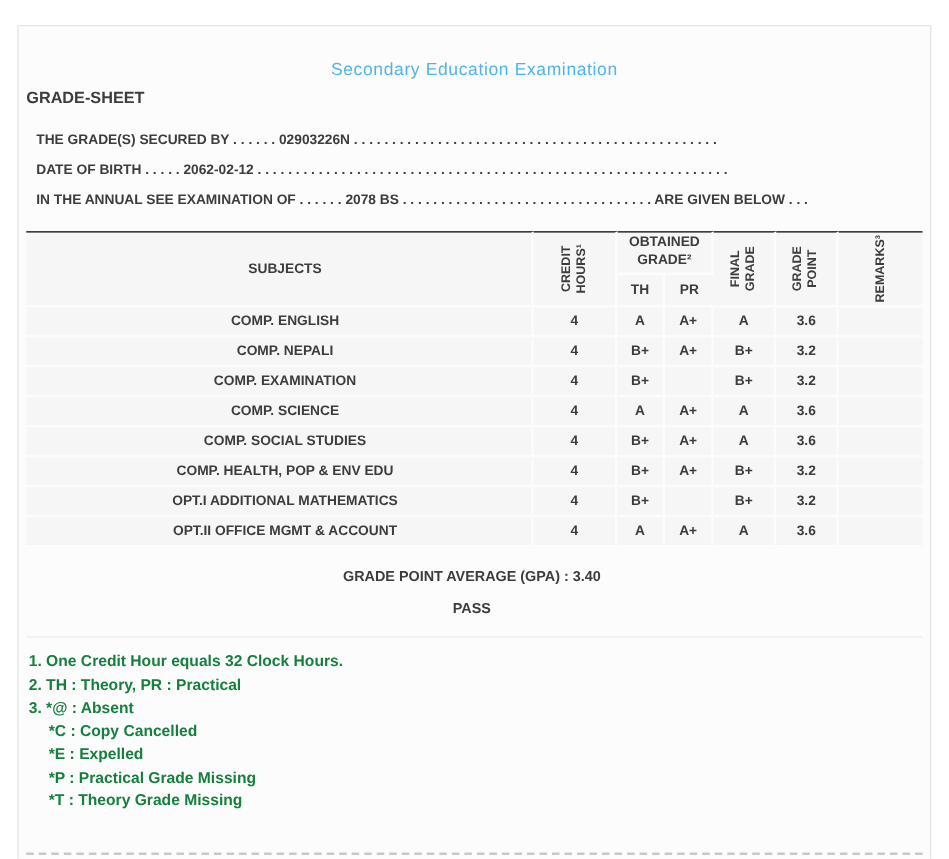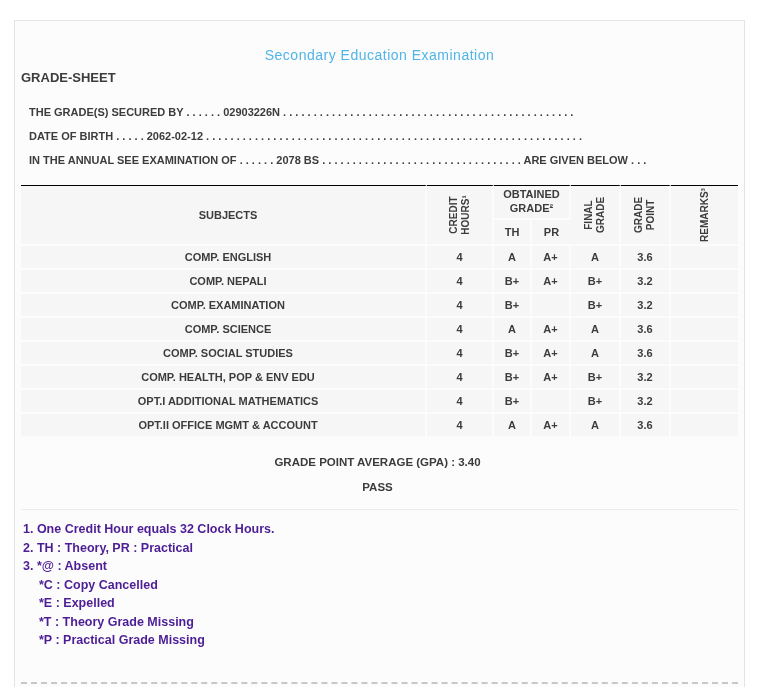--- a/index.html
+++ b/index.html
@@ -110,21 +110,21 @@
   }
   .rule {
     border: none;
     border-top: 1px solid #ececec;
     margin: 9px 0 10px 0;
   }
   .footnotes { padding-left: 2px; }
   .fn {
     font-size: 12.5px;
     font-weight: bold;
-    color: #4c1d95;
+    color: #15803d;
     line-height: 18.5px;
   }
   .fn.sub { padding-left: 16px; }
   .dashed {
     position: absolute;
     left: 6px; right: 6px; top: 661px;
     border: none;
     border-top: 2px dashed #c8c8c8;
   }
 </style>
@@ -271,19 +271,19 @@
   </div>
 
   <hr class="rule">
 
   <div class="footnotes">
     <div class="fn">1. One Credit Hour equals 32 Clock Hours.</div>
     <div class="fn">2. TH : Theory, PR : Practical</div>
     <div class="fn">3. *@ : Absent</div>
     <div class="fn sub">*C : Copy Cancelled</div>
     <div class="fn sub">*E : Expelled</div>
+    <div class="fn sub">*P : Practical Grade Missing</div>
     <div class="fn sub">*T : Theory Grade Missing</div>
-    <div class="fn sub">*P : Practical Grade Missing</div>
   </div>
 
   <hr class="dashed">
 
 </div>
 
 </body></html>

